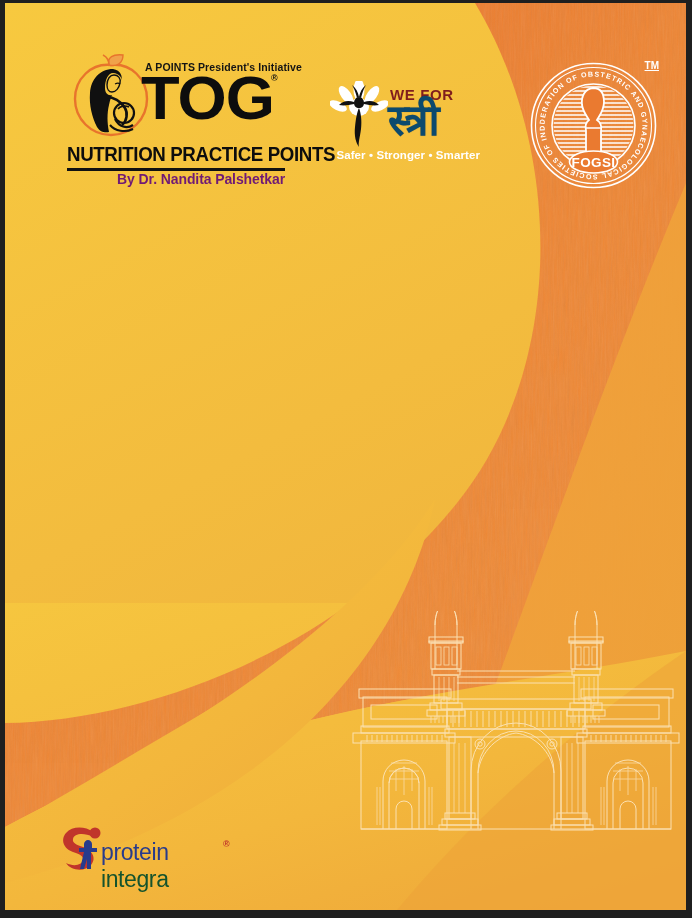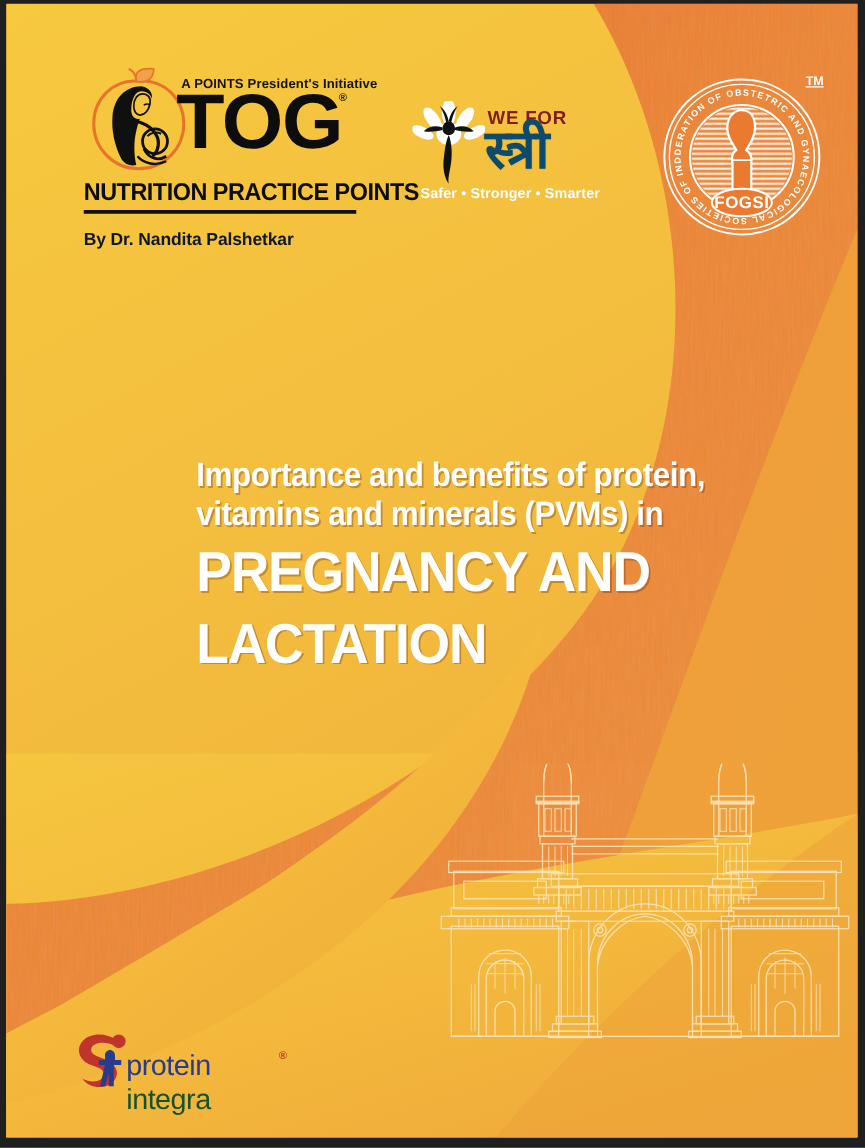--- a/index.html
+++ b/index.html
@@ -49,22 +49,22 @@
   }
   .tog-sub {
     position:relative; margin-top:0px;
     font-size:19.5px; font-weight:bold; color:#0d0d0d;
     letter-spacing:-.4px; white-space:nowrap;
     transform:scaleX(.96); transform-origin:left center;
     font-family:"Liberation Sans", sans-serif;
   }
   .tog-rule { width:218px; height:3px; background:#111; margin-top:2px; }
   .tog-author {
-    margin-top:12px; text-align:left; width:218px;
-    font-size:14px; font-weight:bold; color:#0f172a;
+    margin-top:0; text-align:right; width:218px;
+    font-size:14px; font-weight:bold; color:#701a75;
     letter-spacing:-.1px;
   }
 
   
   .wfs-block { position:absolute; left:325px; top:78px; width:150px; height:88px; }
   .wfs-flower { position:absolute; left:0; top:0; width:58px; height:68px; }
   .wfs-wefor {
     position:absolute; left:60px; top:5px;
     font-size:15px; font-weight:bold; color:#7f1d1d;
     letter-spacing:.6px;
@@ -302,26 +302,20 @@
             <line x1="60" y1="70" x2="75" y2="70" stroke="#ffffff" stroke-width="1.4"></line>
           </g>
 
           <ellipse cx="67.5" cy="104" rx="24" ry="11" fill="#ea7a30" stroke="#ffffff" stroke-width="1.6"></ellipse>
           <text x="67.5" y="108.5" text-anchor="middle" font-size="13.5" font-weight="bold" fill="#ffffff" font-family="'Liberation Sans', sans-serif" letter-spacing="0.4">FOGSI</text>
         </svg>
         <div class="fogsi-tm">TM</div>
       </div>
     </div>
 
-    <div class="title">
-      <div class="t-line t-sm">Importance and benefits of protein,</div>
-      <div class="t-line t-sm">vitamins and minerals (PVMs) in</div>
-      <div class="t-line t-lg">PREGNANCY AND</div>
-      <div class="t-line t-lg">LACTATION</div>
-    </div>
 
     <svg class="gateway" viewBox="0 0 334 245">
       <g fill="none" stroke="#fbe3b8" stroke-width="1" opacity="0.95">
 
         <line x1="12" y1="218" x2="322" y2="218"></line>
 
         <rect x="12" y="130" width="86" height="88"></rect>
         <rect x="4" y="122" width="102" height="10"></rect>
         <rect x="14" y="86" width="84" height="30"></rect>
         <rect x="22" y="94" width="66" height="14"></rect>

